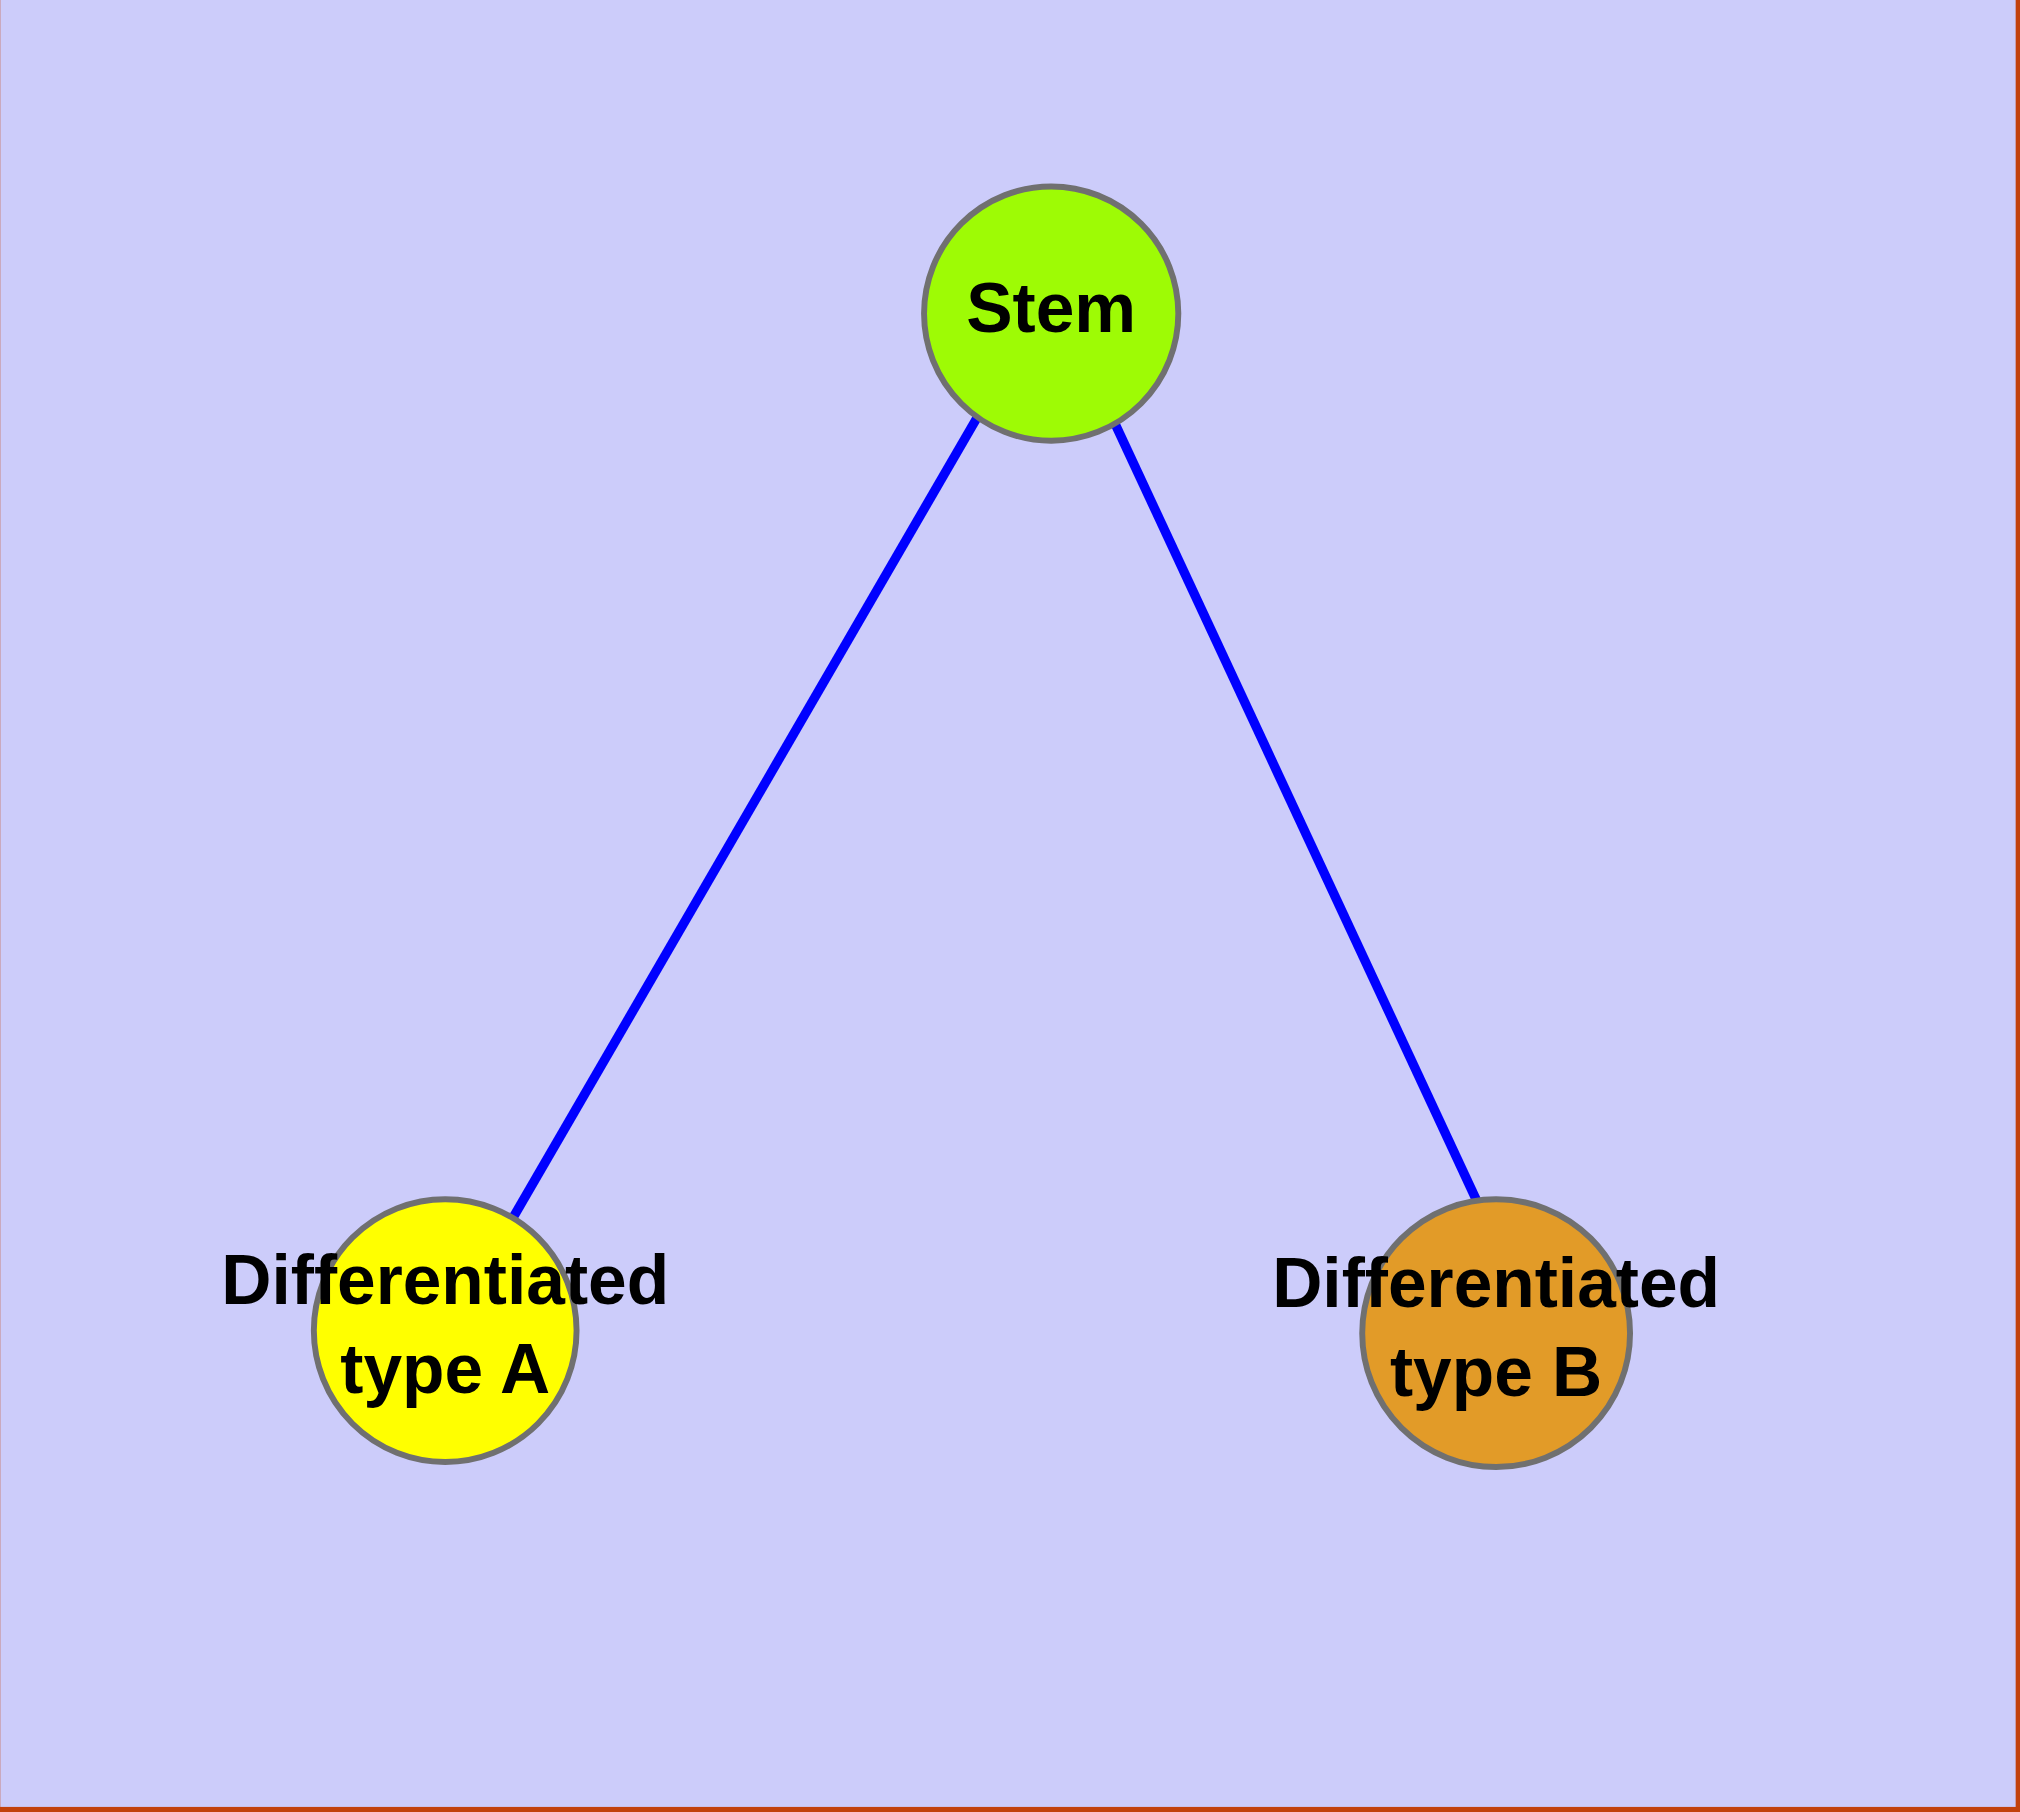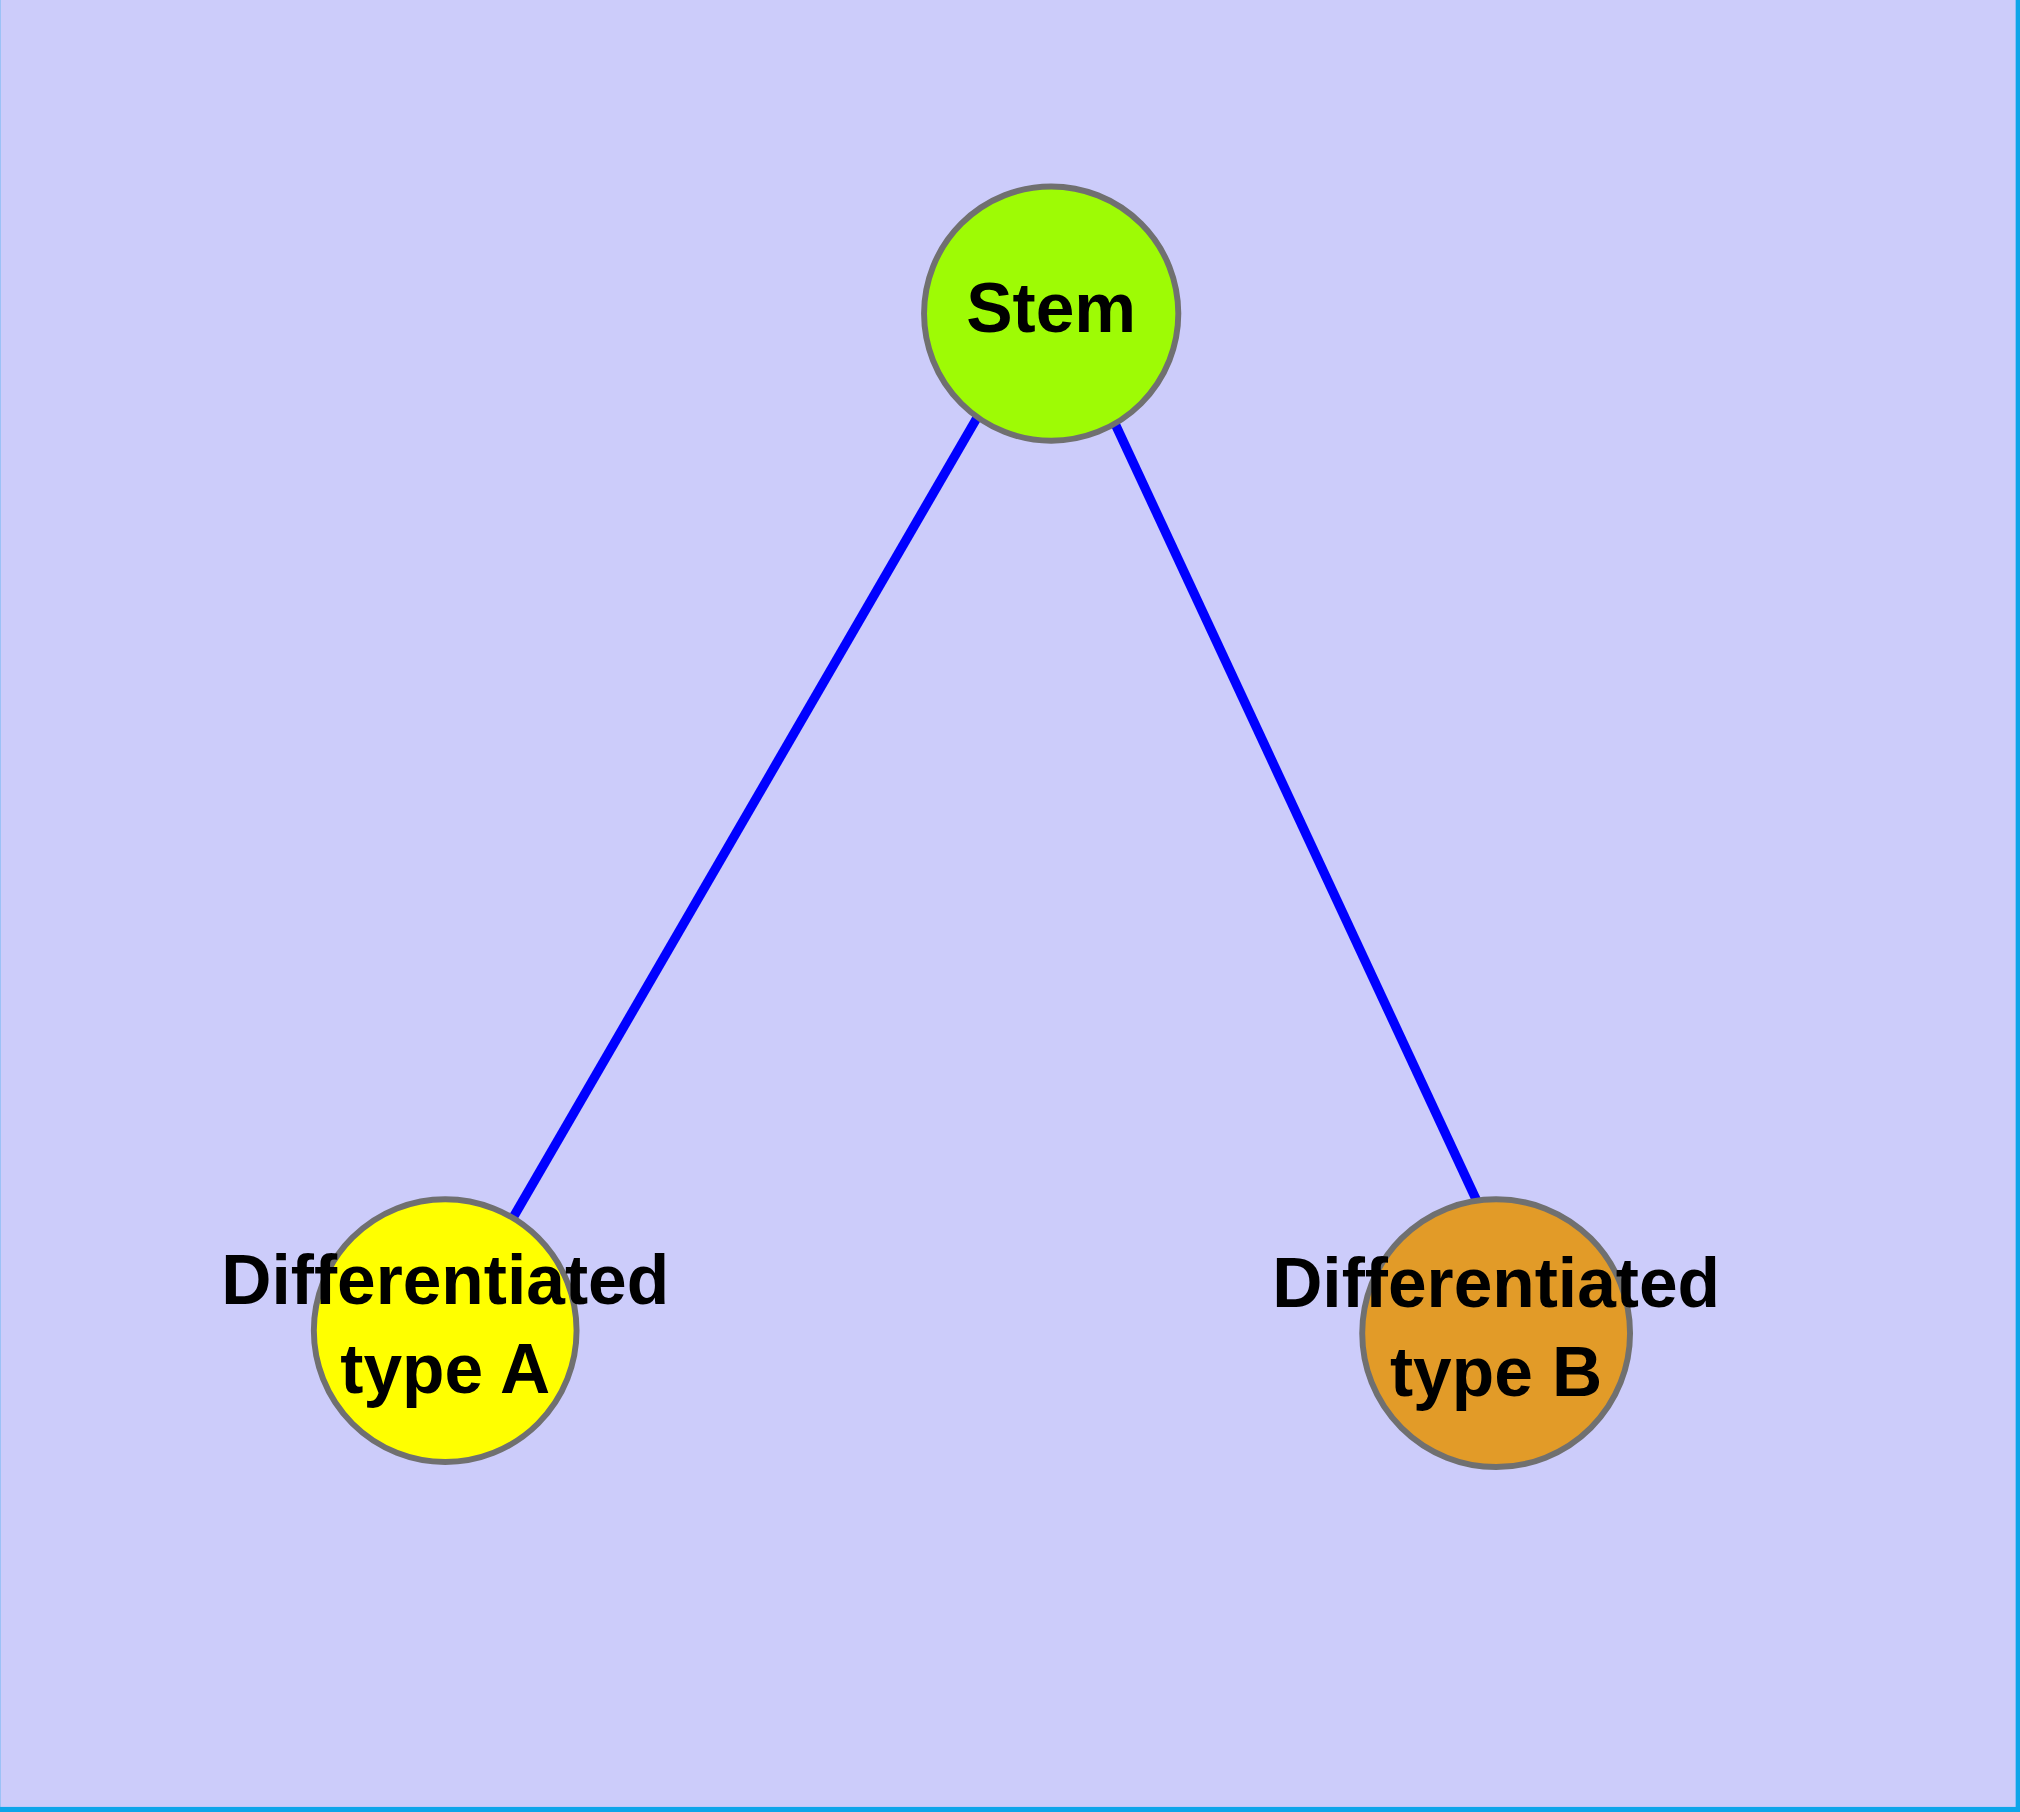--- a/index.html
+++ b/index.html
@@ -33,21 +33,21 @@
     font-size: 82px;
     fill: #000000;
     dominant-baseline: middle;
     text-anchor: middle;
     white-space: pre;
   }
 </style>
 </head>
 <body style="width: 2021px; height: 1812px;">
 
-<div id="canvas" style="width: 2021px; height: 1812px; background: #0ea5e9;">
+<div id="canvas" style="width: 2021px; height: 1812px; background: #c2410c;">
   <svg id="graph-svg" viewBox="0 0 2384 2138" xmlns="http://www.w3.org/2000/svg">
 
     <rect id="bg-rect" x="0" y="0" width="2378" height="2132" fill="#ccccfa"></rect>
 
     <g id="edges-layer">
       <line id="edge-0" x1="1153" y1="492" x2="602" y2="1442" stroke="#0000ff" stroke-width="11" stroke-linecap="butt"></line>
       <line id="edge-1" x1="1314" y1="497" x2="1752" y2="1438" stroke="#0000ff" stroke-width="11" stroke-linecap="butt"></line>
     </g>
 
     <g id="nodes-layer">

